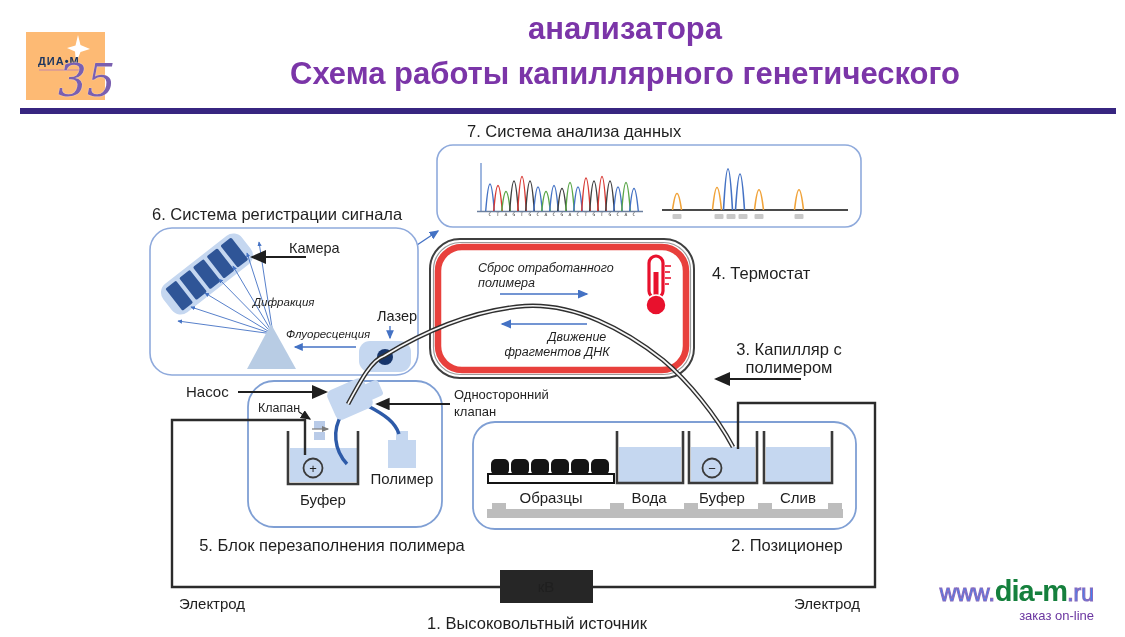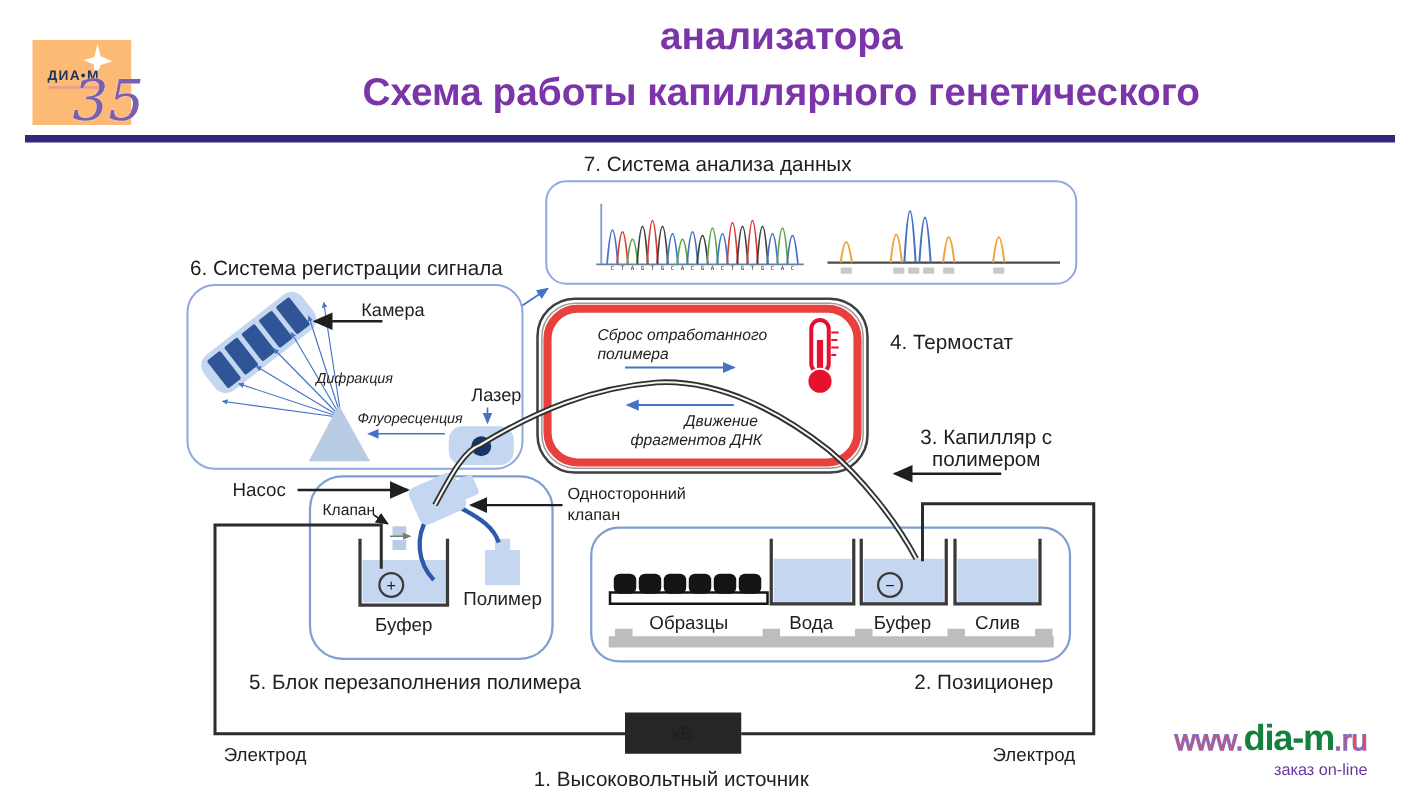--- a/index.html
+++ b/index.html
@@ -11,21 +11,21 @@
               color:#1d3660;letter-spacing:1px;}
   .logo-tagline-blur{position:absolute;left:13px;top:37px;width:44px;height:2px;background:#d89a96;opacity:.8;}
   .logo-anniversary{position:absolute;left:32px;top:26px;font-family:"DejaVu Serif",serif;
               font-style:italic;font-size:45px;color:#7a5fb0;line-height:1;text-shadow:0 0 1px #fff;}
   .logo-star{position:absolute;left:38px;top:2px;}
   .title{position:absolute;left:140px;top:6px;width:970px;text-align:center;
          font-size:31px;font-weight:bold;color:#7b35a8;line-height:45px;}
   .divider{position:absolute;left:20px;top:108px;width:1096px;height:6px;background:#372580;}
   
   .website{position:absolute;left:908px;top:577px;width:186px;text-align:right;line-height:1;}
-  .website .www,.website .tld{font-size:23px;color:#ef4444;-webkit-text-stroke:1.1px #8a6bbd;}
+  .website .www,.website .tld{font-size:23px;color:#3b82f6;-webkit-text-stroke:1.1px #8a6bbd;}
   .website .brand{font-size:29px;font-weight:bold;color:#15803d;letter-spacing:-1px;}
   .website .tagline{display:block;margin-top:3px;font-size:13px;color:#6a35a0;}
   svg.diagram{position:absolute;left:0;top:0;font-family:"Liberation Sans",sans-serif;}
   svg text{fill:#1f1f1f;}
 </style>
 </head>
 <body>
 
 <div class="slide">
 

